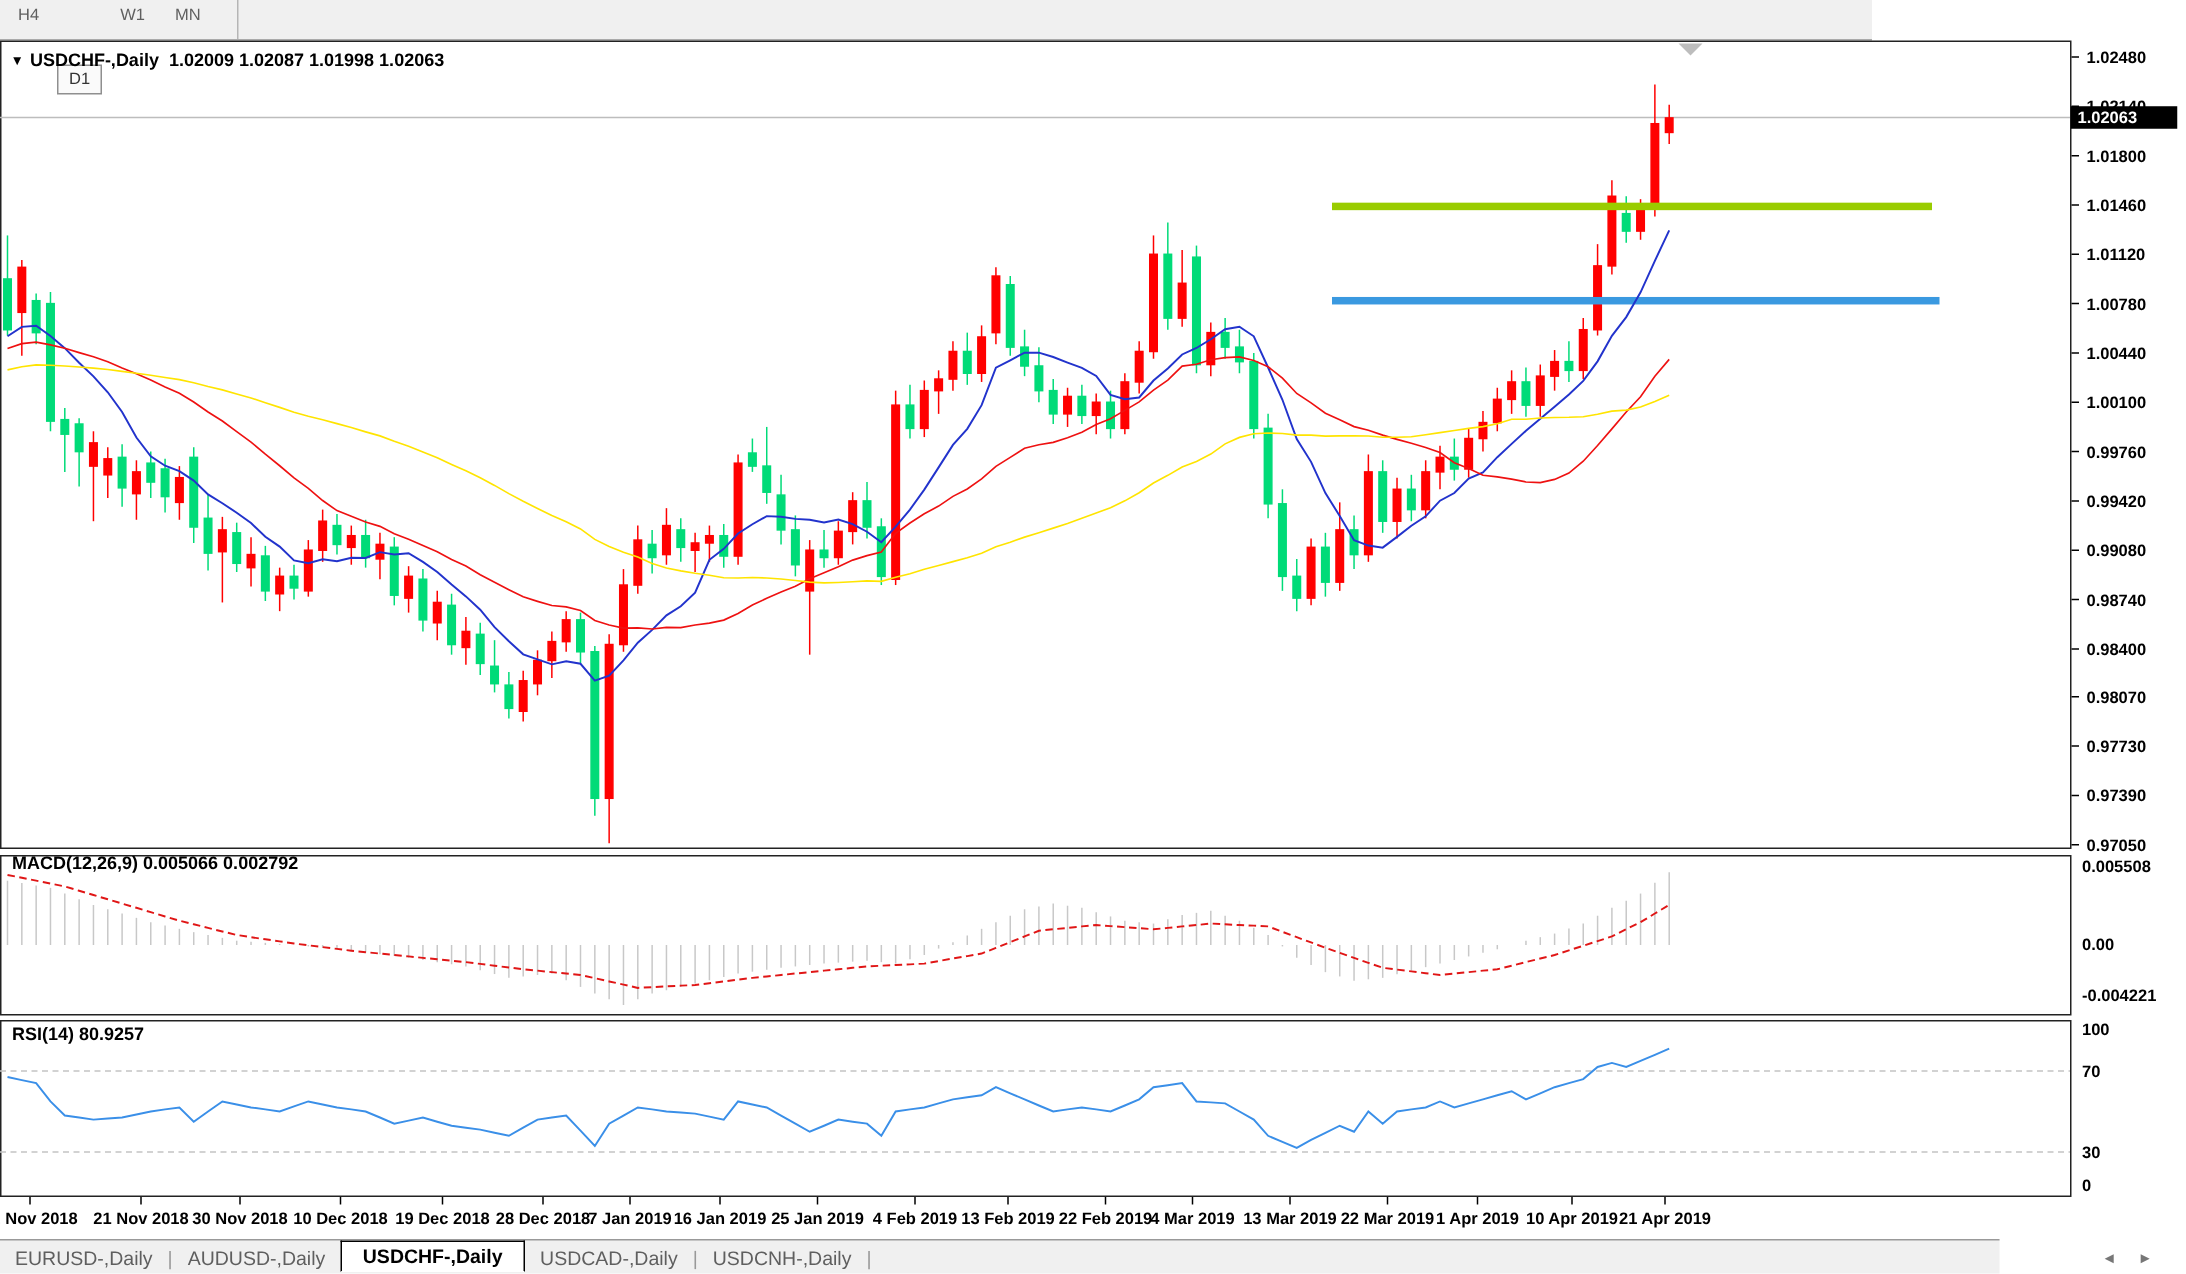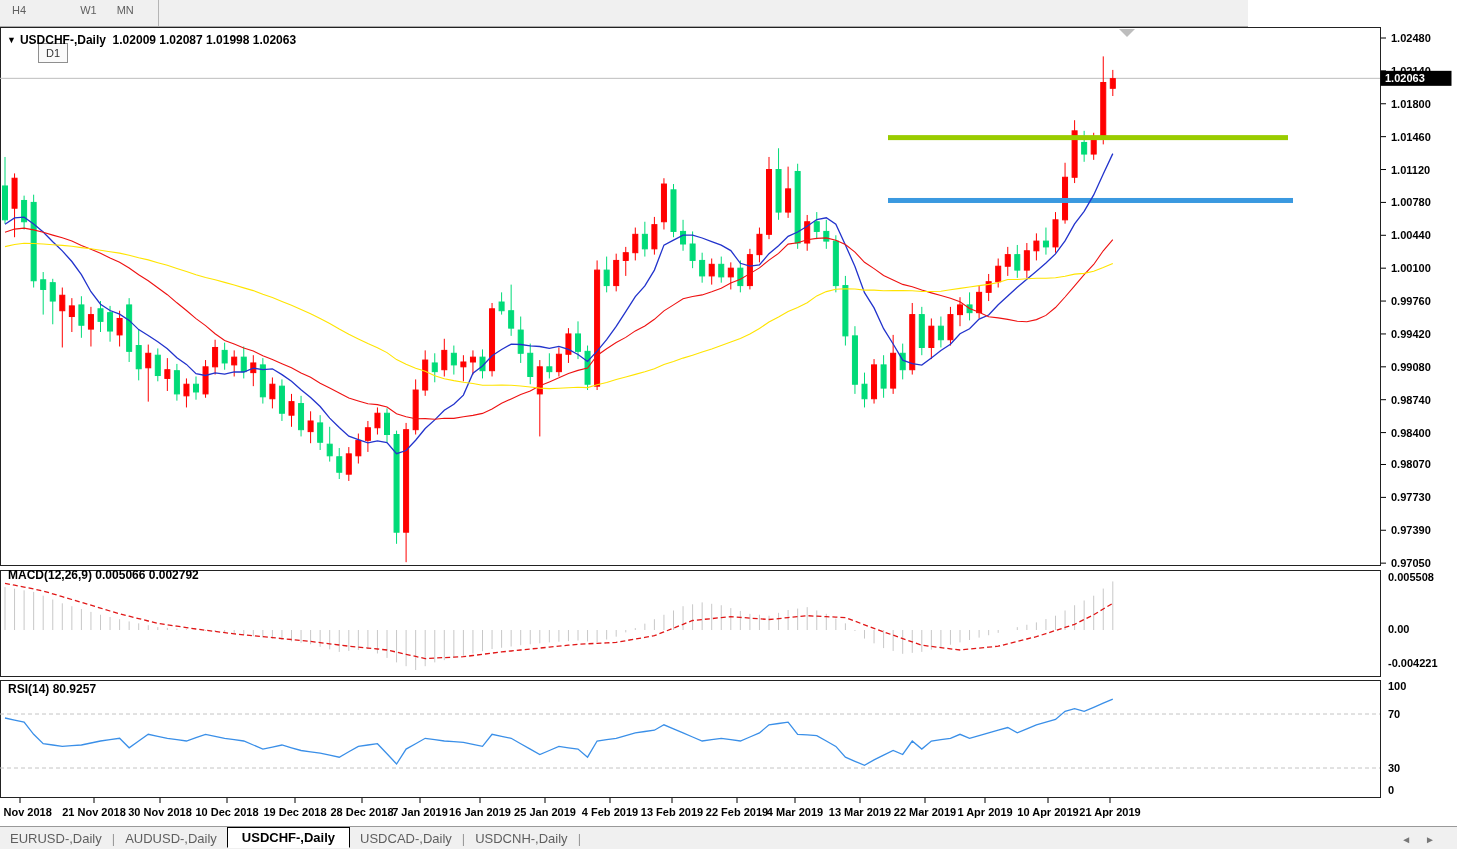--- a/index.html
+++ b/index.html
@@ -8,21 +8,21 @@
     border-bottom:1px solid #aaa;display:flex;align-items:flex-start;box-sizing:border-box;}
   .tf-btn{font-size:11px;color:#5f5f5f;padding:3px 7px;margin-left:4px;border:1px solid transparent;}
   .tf-btn.active{background:#fafafa;border:1px solid #8f8f8f;color:#333;margin-top:43px;}
   .tb-sep{width:1px;height:26px;background:#b5b5b5;margin-left:16px;}
   #chart-title{position:absolute;left:7px;top:33px;font-size:12px;font-weight:bold;color:#000;z-index:5;}
   #chart-title .tri{font-size:9px;vertical-align:1px;margin-right:4px;}
   #macd-label{position:absolute;left:8px;top:568px;font-size:12px;font-weight:bold;color:#000;z-index:5;}
   #rsi-label{position:absolute;left:8px;top:682px;font-size:12px;font-weight:bold;color:#000;z-index:5;text-align:right;}
   #chart-svg{position:absolute;left:0;top:0;}
   svg text{font-family:"Liberation Sans",sans-serif;}
-  #tabbar{position:absolute;left:0;bottom:0;width:1457px;height:23px;background:#f0f0f0;
+  #tabbar{position:absolute;left:0;bottom:0;width:1333px;height:23px;background:#f0f0f0;
     border-top:1px solid #999;display:flex;align-items:center;box-sizing:border-box;font-size:13px;}
   .tab{color:#5f5f5f;padding:2px 10px;white-space:nowrap;}
   .tab.active{background:#fff;border:1px solid #000;border-bottom:1px solid #fff;
     font-weight:bold;color:#000;padding:2px 14px;margin-top:-1px;}
   .tab-sep{color:#999;}
   #tab-scroll{position:absolute;right:8px;bottom:4px;font-size:10px;color:#777;letter-spacing:14px;}
 </style>
 </head>
 <body>
 

